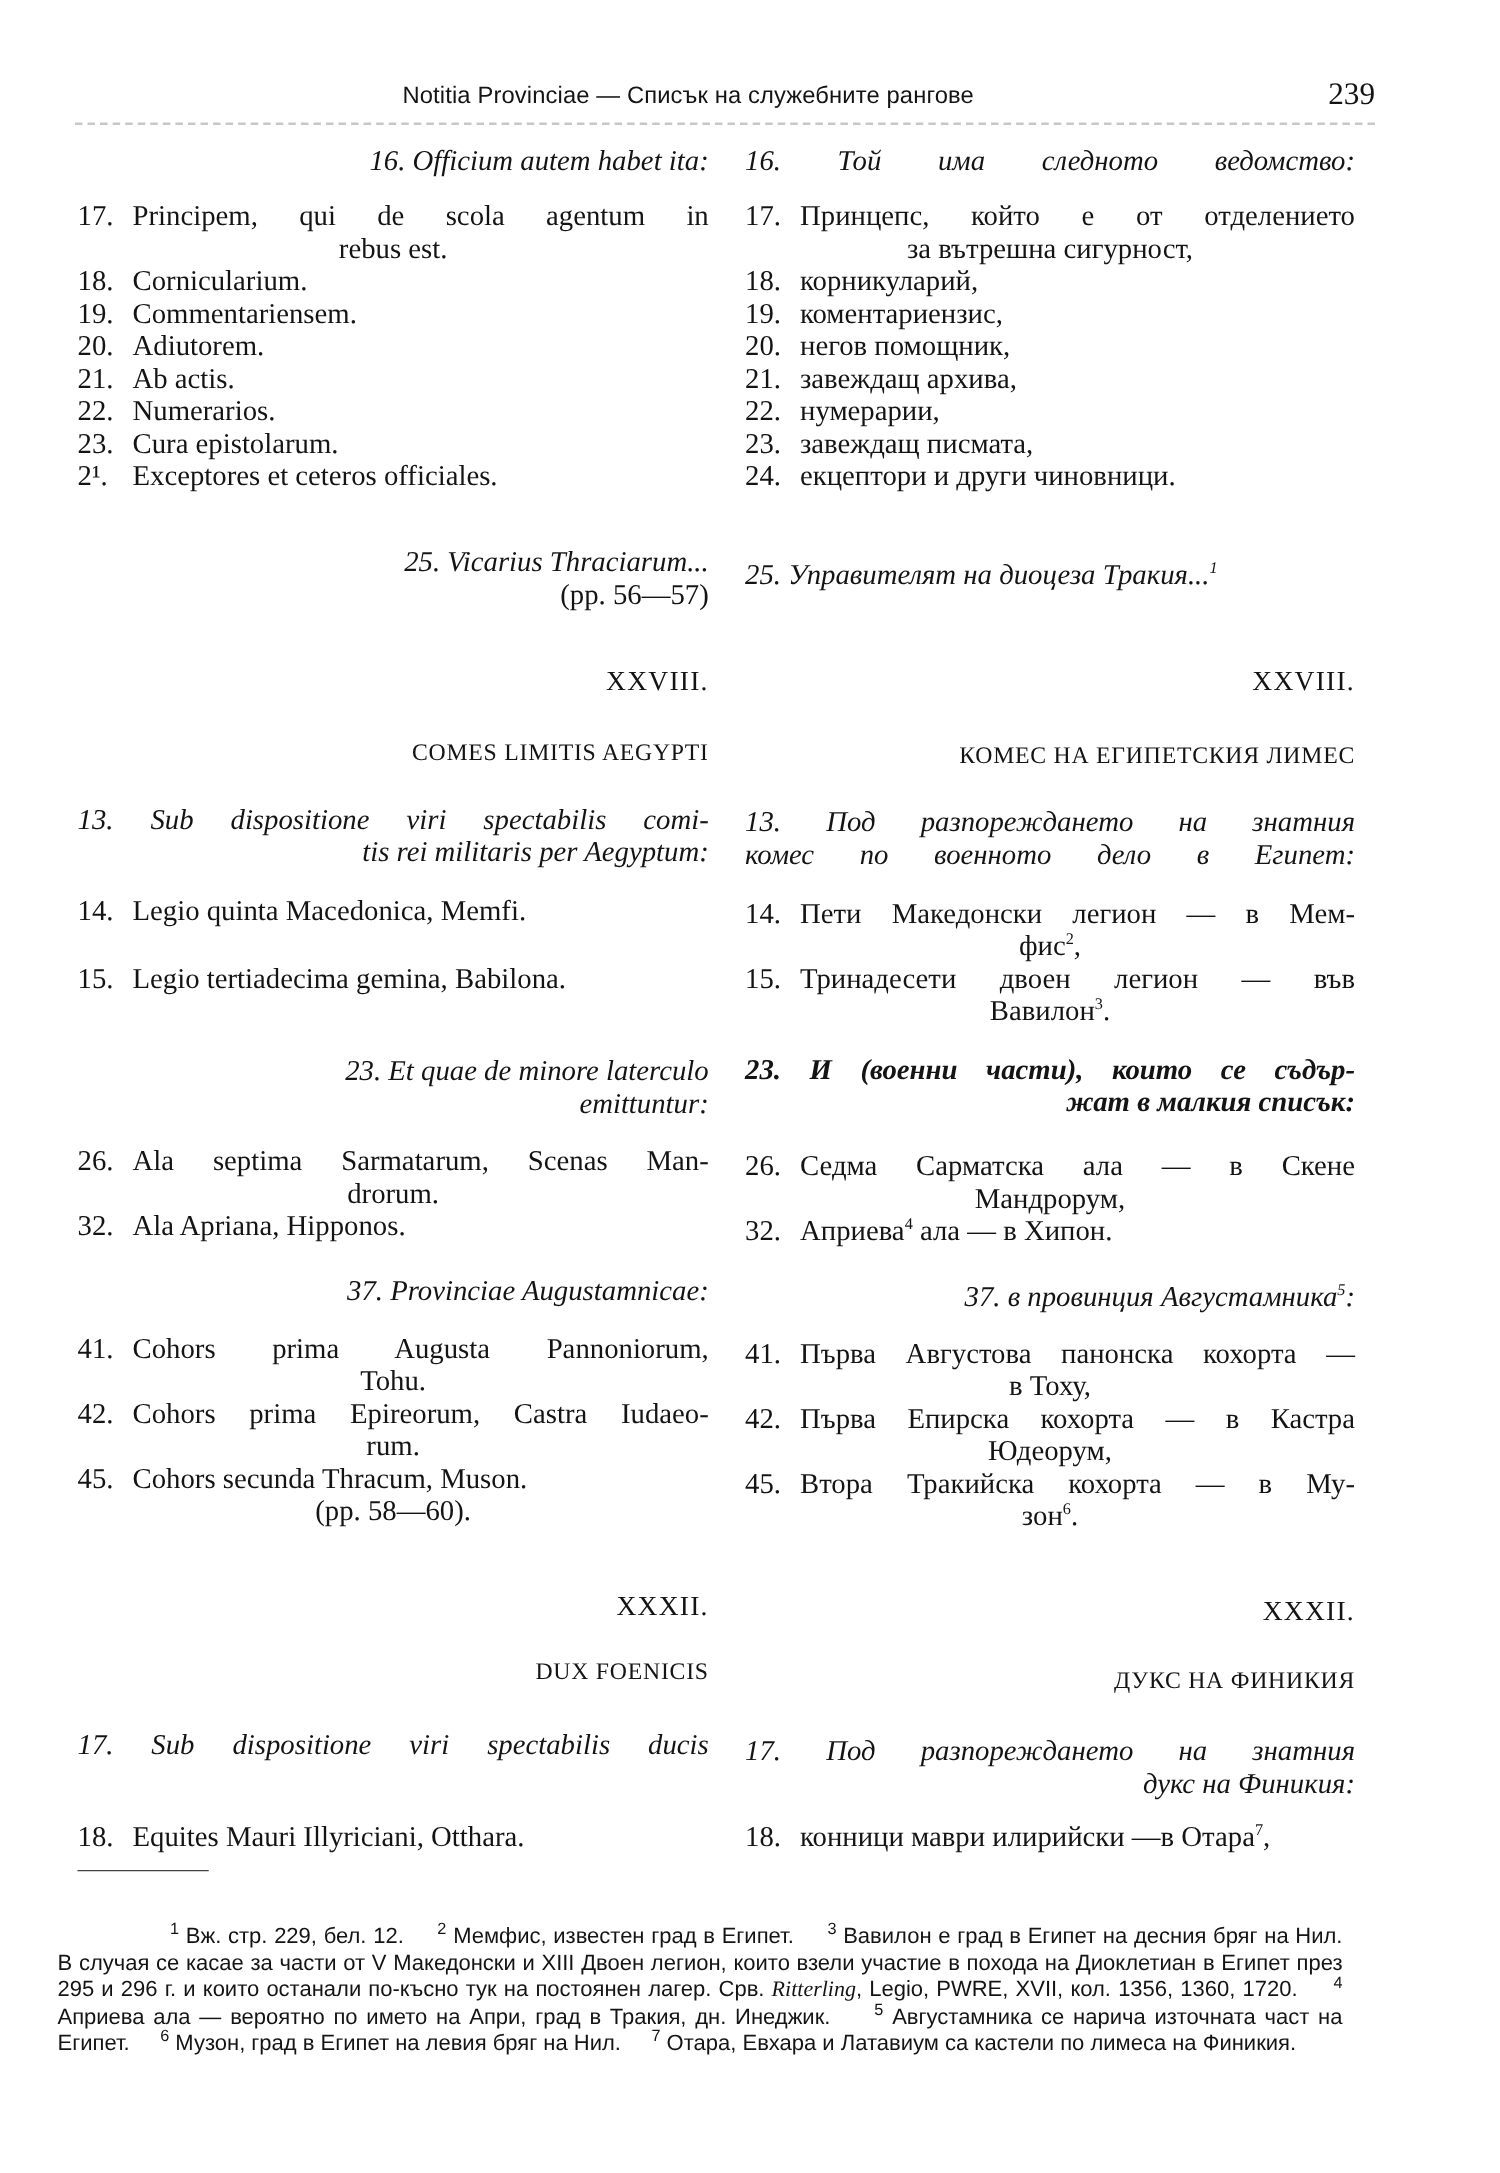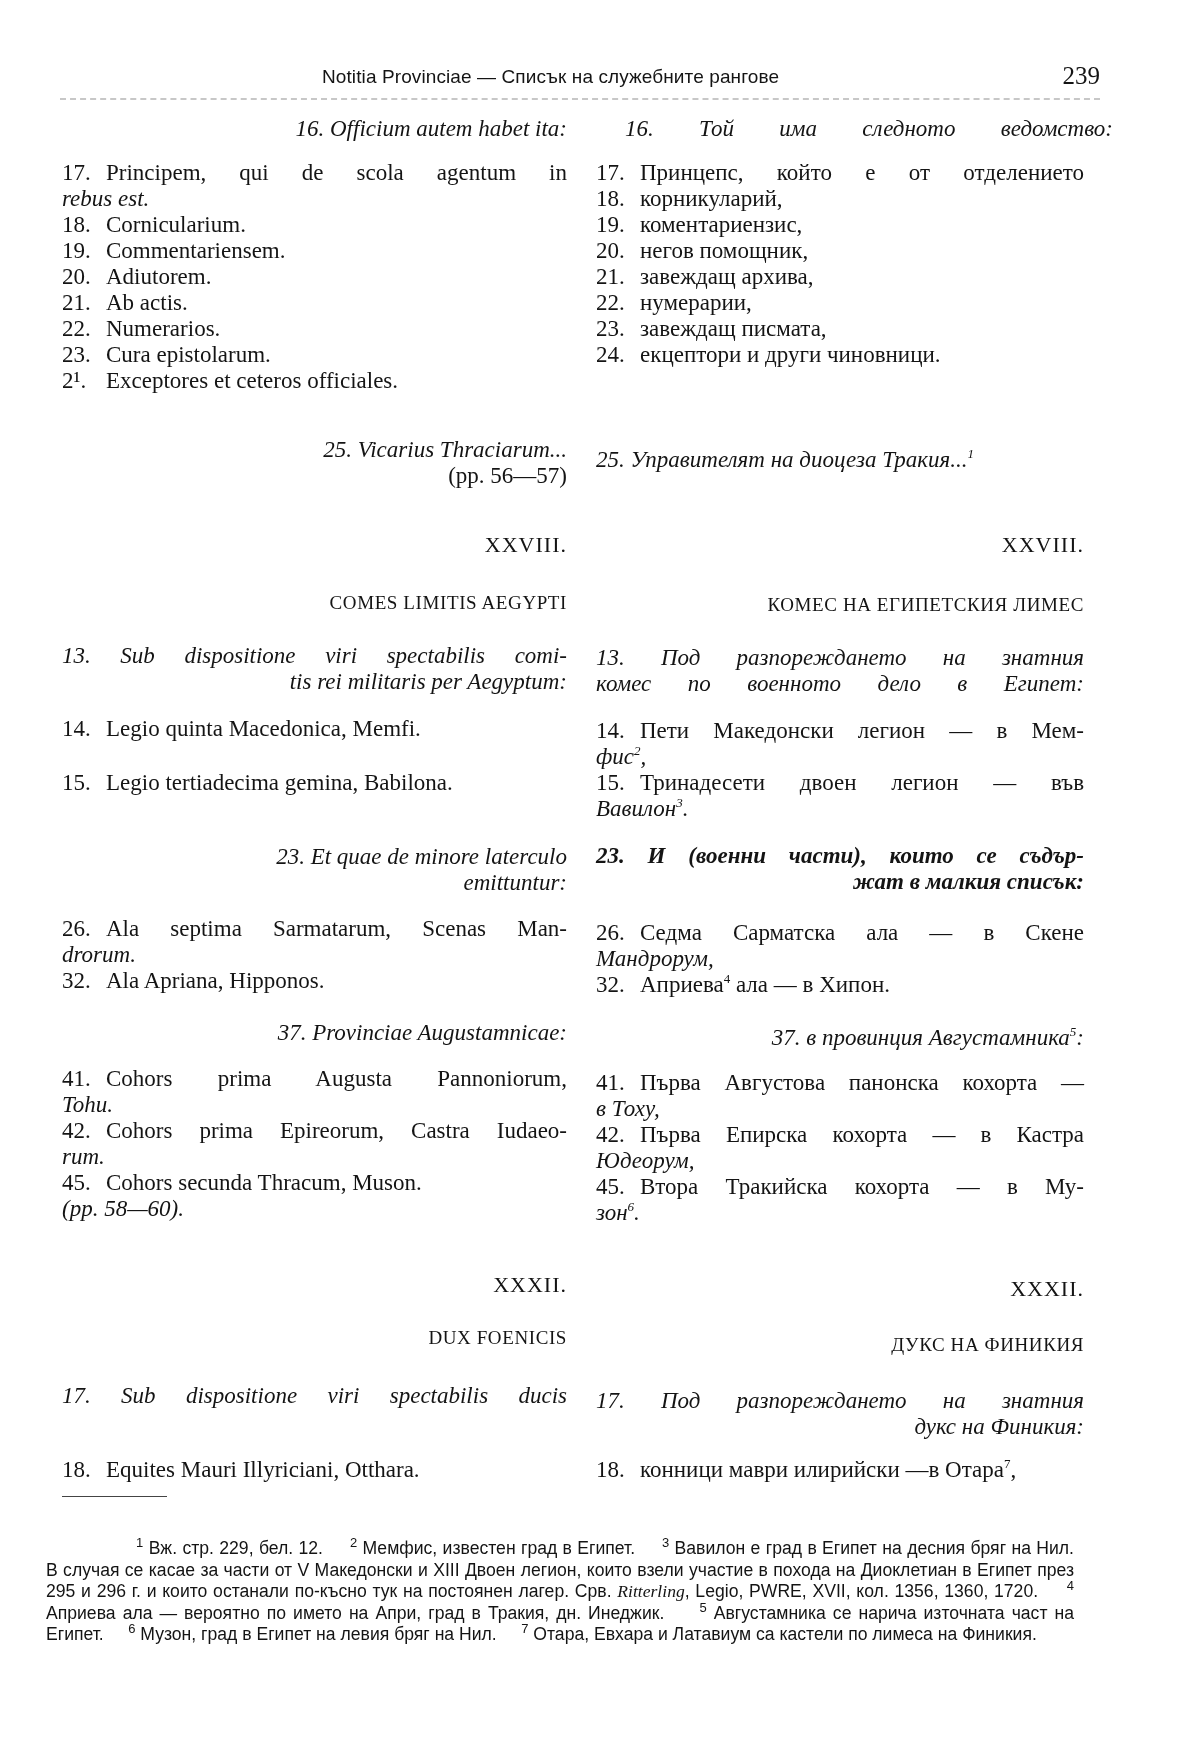--- a/index.html
+++ b/index.html
@@ -36,21 +36,21 @@
   .it { font-style: italic; }
   .center { text-align: right; }
   .ralign { text-align: right; }
   .sc { font-size: 19px; letter-spacing: 0.6px; }
   .roman { font-size: 22px; letter-spacing: 1px; }
 
   .item { display: flex; white-space: nowrap; }
   .item .num { display: inline-block; width: 44px; flex: none; }
   .item .txt { flex: 1; text-align: justify; text-align-last: justify; }
   .item .txt.nolast { text-align-last: left; }
-  .cont { text-align: left; font-style: italic; }
+  .cont { text-align: center; }
 
   sup { font-size: 13px; line-height: 0; vertical-align: super; }
 
   
   .fn-rule { position: absolute; left: 62px; top: 1496px; width: 105px; border-top: 1.5px solid #444; }
   .footnotes {
     position: absolute; left: 46px; top: 1510px; width: 1028px;
     font-size: 17.6px; line-height: 21.5px;
     font-family: "Liberation Sans", "DejaVu Sans", sans-serif;
     text-align: justify; text-indent: 90px; margin-top: 28px;
@@ -181,31 +181,32 @@
 
     <div class="blk" style="top:1457px;">
       <div class="item">
           <span class="num">18.</span>
           <span class="txt nolast">Equites Mauri Illyriciani, Otthara.</span>
         </div>
     </div>
   </div>
 
   <div class="col right">
-    <div class="blk it" style="top:116px;margin-left:29px;">
+    <div class="blk it" style="top:116px;">
       <div class="item">
           <span class="num" style="width:auto; flex:1; text-align:justify; text-align-last:justify; word-spacing:16px;">16. Той има следното ведомство:</span>
         </div>
     </div>
 
     <div class="blk" style="top:160px;">
       <div class="item">
           <span class="num">17.</span>
           <span class="txt">Принцепс, който е от отделението</span>
         </div>
+      <div class="cont">за вътрешна сигурност,</div>
       <div class="item">
           <span class="num">18.</span>
           <span class="txt nolast">корникуларий,</span>
         </div>
       <div class="item">
           <span class="num">19.</span>
           <span class="txt nolast">коментариензис,</span>
         </div>
       <div class="item">
           <span class="num">20.</span>

